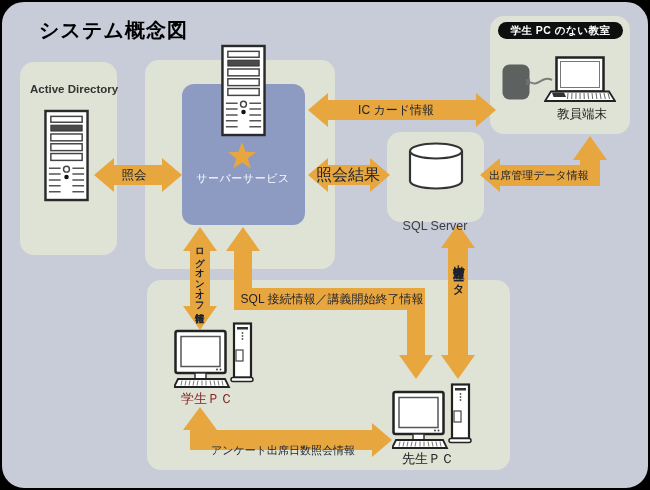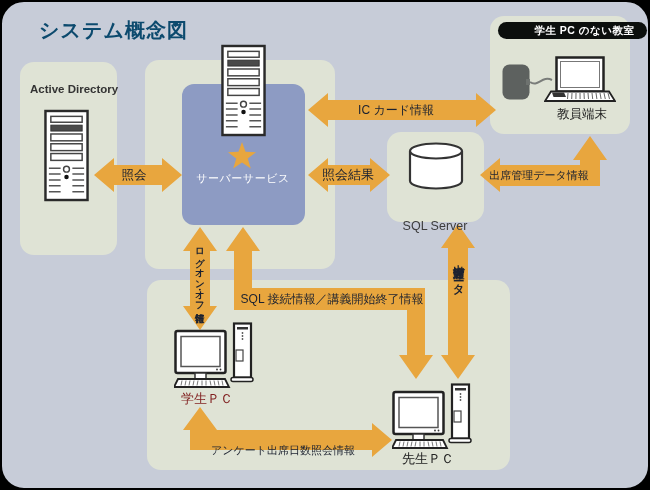--- a/index.html
+++ b/index.html
@@ -12,34 +12,34 @@
   .panel{position:absolute;background:#dfe3d5;border-radius:14px;}
   .p-ad{left:18px;top:60px;width:97px;height:193px;}
   .p-center{left:143px;top:58px;width:190px;height:209px;}
   .p-sql{left:385px;top:130px;width:97px;height:90px;}
   .p-class{left:488px;top:14px;width:140px;height:118px;}
   .p-bottom{left:145px;top:278px;width:363px;height:190px;}
   .bluebox{position:absolute;left:180px;top:82px;width:123px;height:141px;
            background:#8d9bc3;border-radius:12px;}
   .pill{position:absolute;left:496px;top:20px;width:125px;height:17px;background:#0c0f0d;
         border-radius:9px;color:#fff;font-size:10.5px;font-weight:bold;
-        display:flex;align-items:center;justify-content:center;letter-spacing:.5px;padding-left:24px;}
+        display:flex;align-items:center;justify-content:center;letter-spacing:.5px;}
   
   .lbl{position:absolute;white-space:nowrap;transform:translate(-50%,-50%);}
-  .t-title{left:37px;top:15px;transform:none;font-size:20px;font-weight:bold;color:#0c4a6e;letter-spacing:1px;}
+  .t-title{left:37px;top:15px;transform:none;font-size:20px;font-weight:bold;color:#000000;letter-spacing:1px;}
   .t-ad{left:28px;top:81px;transform:none;font-size:11.5px;color:#333;font-weight:bold;}
   .t-srv{left:241px;top:176px;font-size:11px;font-weight:normal;color:#fff;letter-spacing:.5px;}
   .t-sqlsrv{left:433px;top:200px;font-size:12.5px;color:#3d3d3d;margin-top:24px;}
   .t-kyoin{left:580px;top:112px;font-size:12.5px;color:#222;}
   .t-gakupc{left:205px;top:397px;font-size:13px;color:#7f1d1d;}
   .t-senpc{left:426px;top:457px;font-size:13px;color:#222;}
   .alab{color:#1c2230;font-weight:normal;}
   .t-shokai{left:132px;top:173px;font-size:12.5px;}
   .t-ic{left:394px;top:108px;font-size:12px;}
-  .t-shokekka{left:346px;top:173px;font-size:13px;}
+  .t-shokekka{left:346px;top:173px;font-size:16px;}
   .t-attinfo{left:537px;top:173px;font-size:11px;}
   .t-sqlconn{left:330px;top:297px;font-size:12px;}
   .t-survey{left:281px;top:448px;font-size:11px;}
   .vlab{position:absolute;writing-mode:vertical-rl;transform:translate(-50%,0);
         color:#1c2230;font-weight:bold;line-height:1;}
   .t-logon{left:198px;top:239px;font-size:9.5px;}
   .t-attdata{left:456px;top:254px;font-size:11.5px;letter-spacing:1px;}
 </style>
 </head>
 <body>

